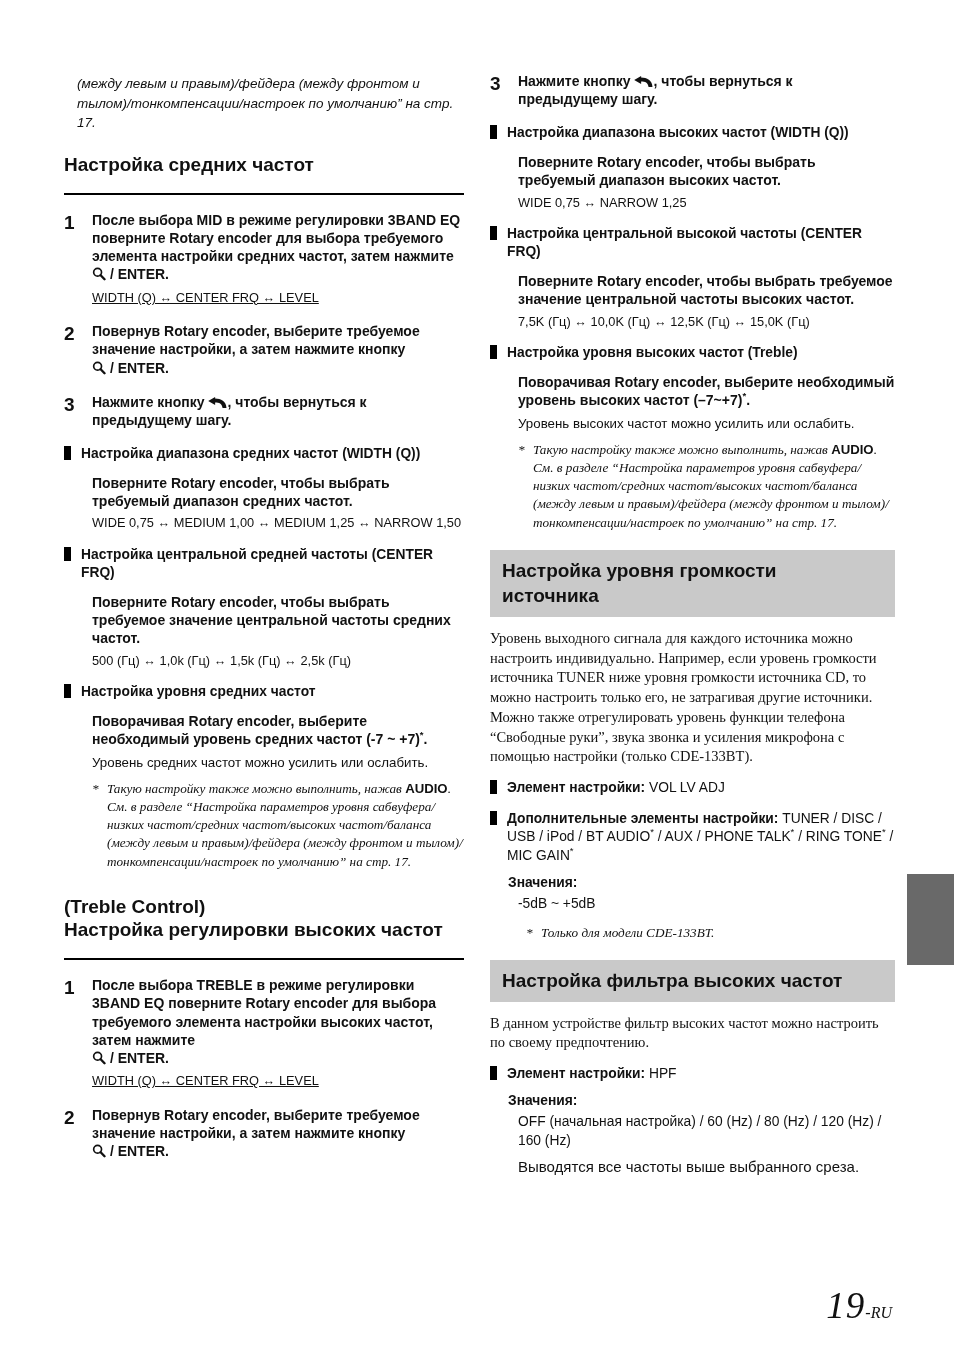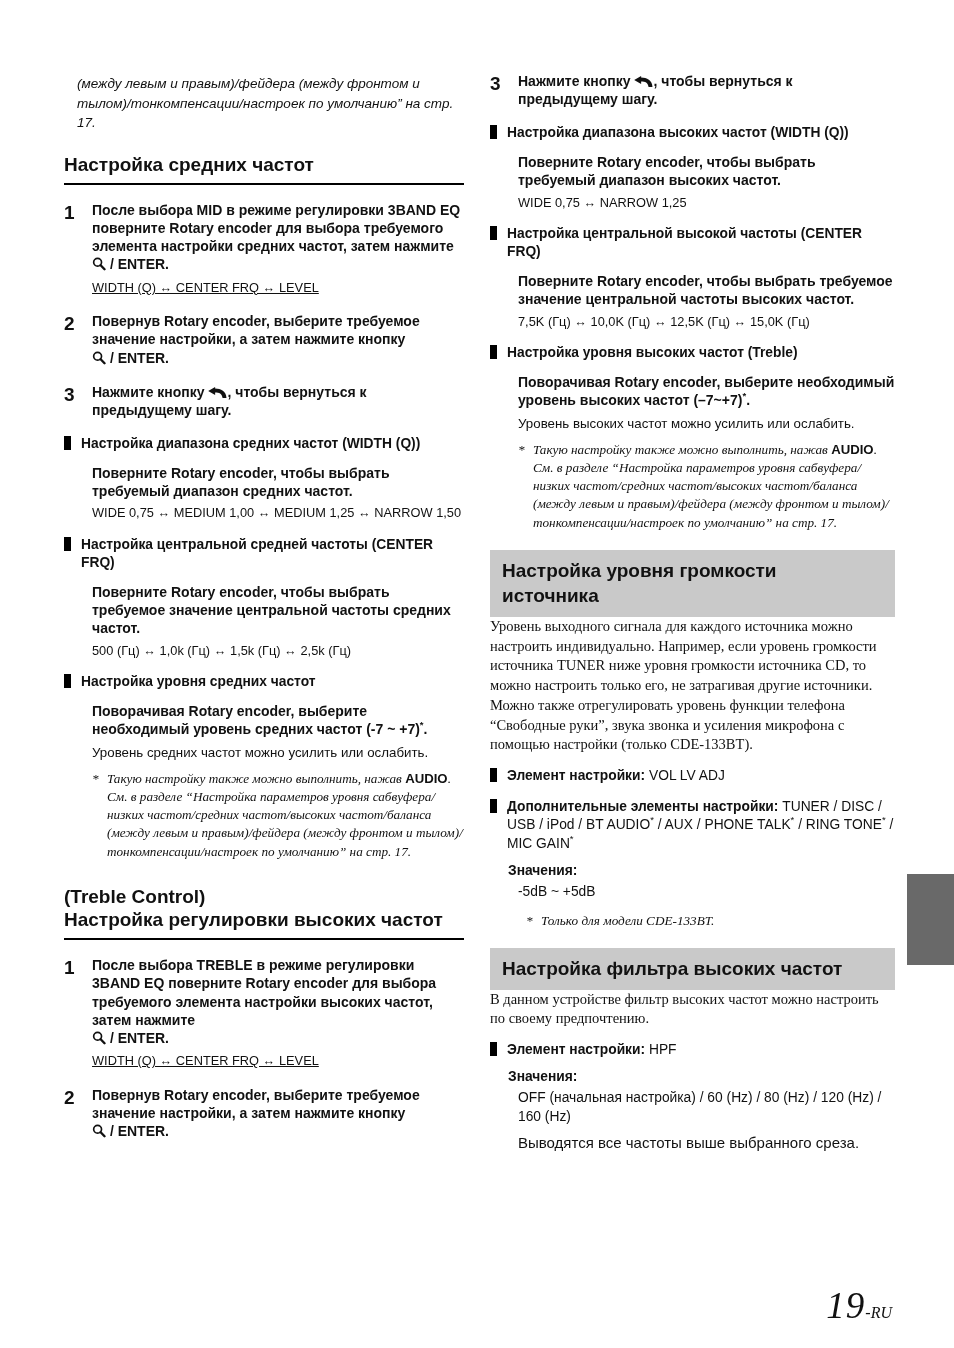--- a/index.html
+++ b/index.html
@@ -14,21 +14,21 @@
   .col-left{left:64px;width:400px;}
   .col-right{left:490px;width:405px;}
 
   .cont-text{
     font-family:Liberation Sans, sans-serif;font-style:italic;
     font-size:13.5px;line-height:1.45;margin:2px 0 20px 13px;
   }
 
   .sec-title{
     font-size:19px;font-weight:bold;line-height:1.22;
-    padding-bottom:7px;border-bottom:2px solid #000;
+    padding-bottom:17px;border-bottom:2px solid #000;
     margin:0 0 16px 0;
   }
   .sec-title span{display:block;}
   .sec2{margin-top:24px;}
 
   .step{display:flex;margin:0 0 16px 0;}
   .step-num{
     width:28px;flex:none;font-size:19px;font-weight:bold;line-height:1;
     padding-top:2px;
   }
@@ -54,21 +54,21 @@
   .seg-i{font-style:italic;}
   .seg-bs{font-family:"Liberation Sans", sans-serif;font-style:normal;font-weight:bold;}
   .seg-sup{vertical-align:super;font-size:9.5px;line-height:0;}
 
   .inline-icon{display:inline-block;line-height:0;}
   .inline-icon svg{display:inline-block;}
 
   .banner{
     background:#c9c9c9;padding:8px 4px 9px 12px;
     font-size:19px;font-weight:bold;line-height:1.32;
-    margin:18px 0 0 0;
+    margin:18px 0 12px 0;
   }
   .banner span{display:block;}
 
   .serif-para{
     font-family:"Liberation Serif", serif;
     font-size:14.5px;line-height:1.36;margin:0 0 12px 0;
   }
 
   .item{display:flex;margin:12px 0 0 0;}
   .item-body{flex:1;font-size:13.8px;line-height:1.35;}

